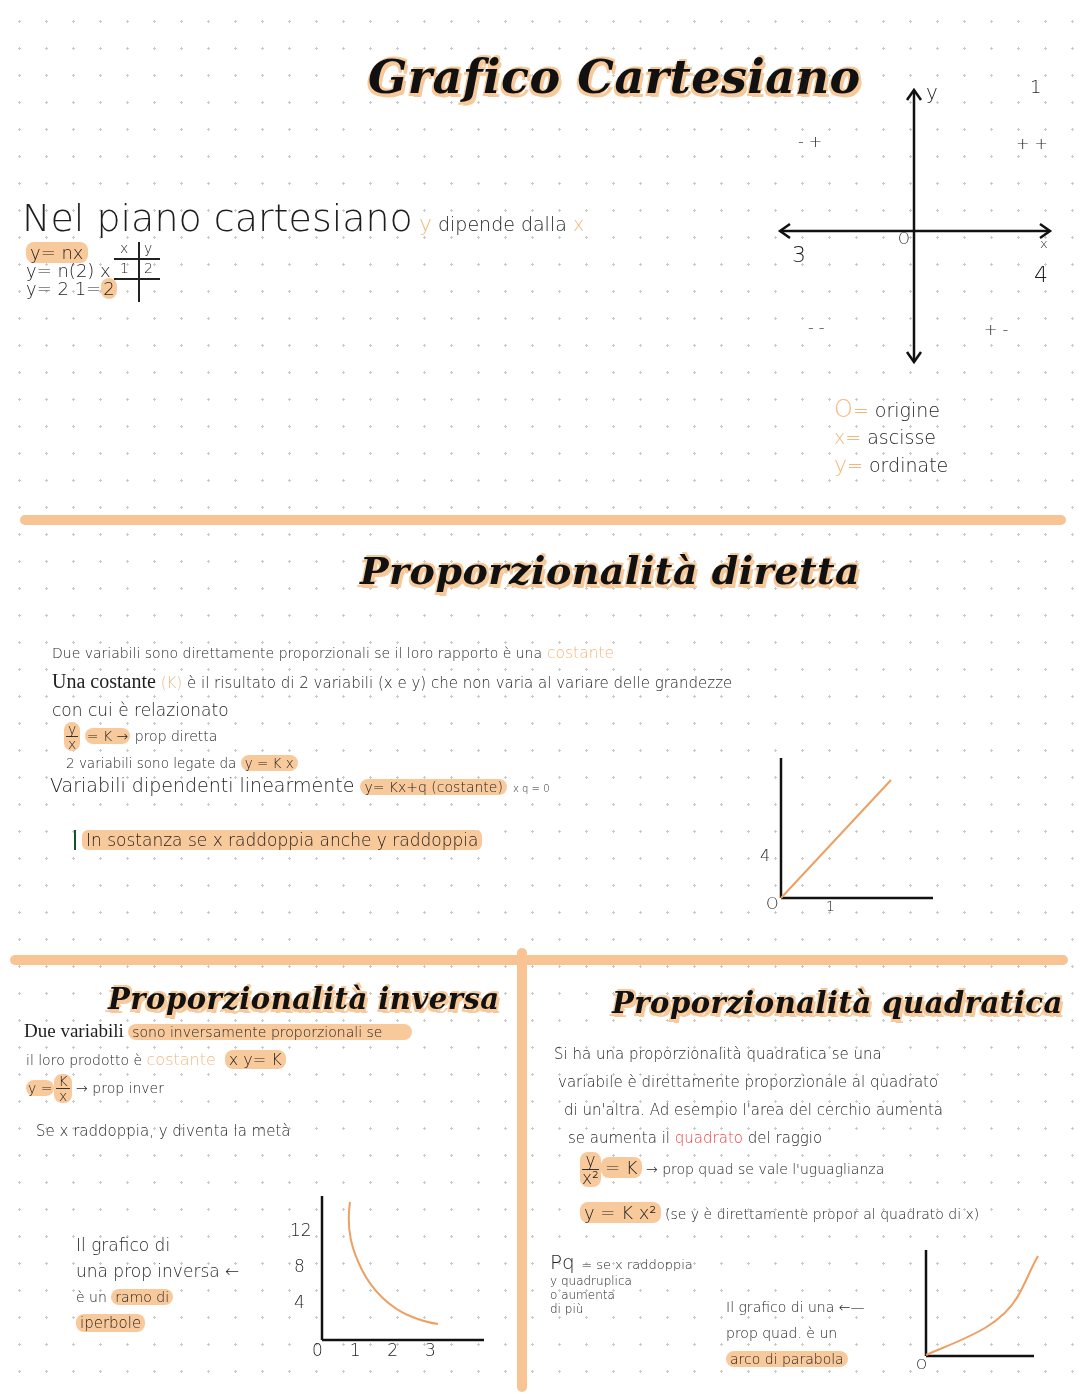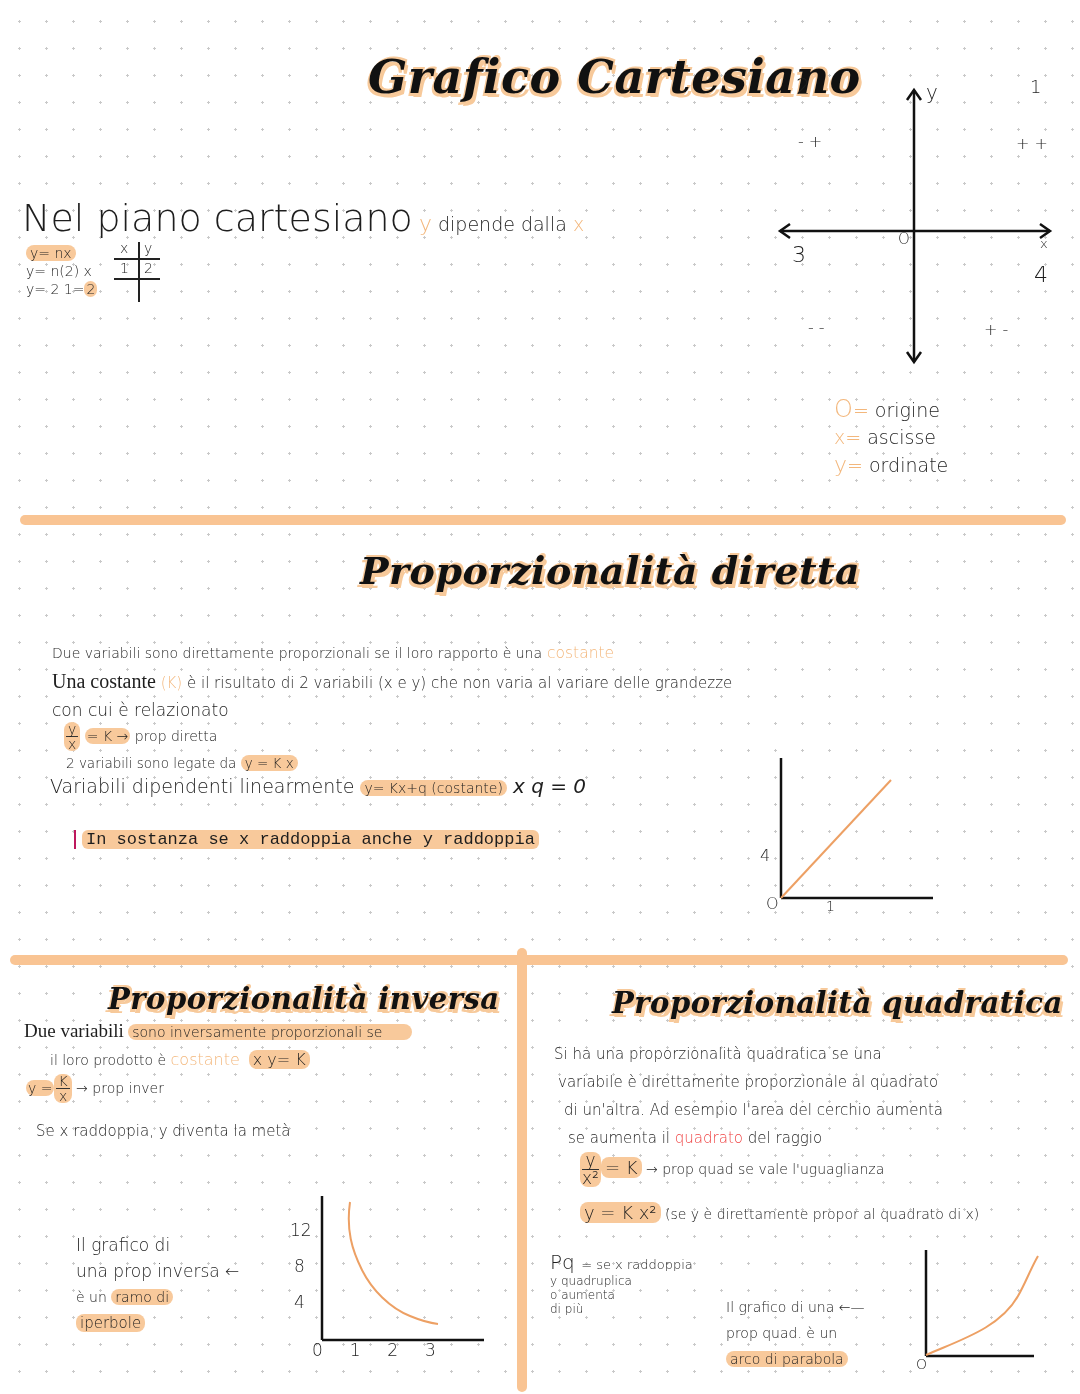--- a/index.html
+++ b/index.html
@@ -33,21 +33,21 @@
 
 <div class="abs title" style="left:368px;top:50px;font-size:46px;">Grafico Cartesiano</div>
 
 <div class="abs hand" style="left:22px;top:196px;font-size:19px;">
   <span style="font-size:38px;">Nel piano cartesiano</span>
   <span class="or" style="font-size:22px;">y</span>
   <span>dipende dalla</span>
   <span class="or">x</span>
 </div>
 
-<div class="abs hand" style="left:26px;top:244px;font-size:14px;line-height:18px;">
+<div class="abs hand" style="left:26px;top:244px;font-size:18px;line-height:18px;">
   <div><span class="hl">y= nx</span></div>
   <div>y= n(2) x</div>
   <div><span>y= 2 1=</span><span class="hl" style="padding:0 2px;">2</span></div>
 </div>
 
 <div class="abs hand" style="left:114px;top:240px;font-size:14px;">
   <div style="position:absolute;left:0;top:0;width:40px;height:1px;"></div>
   <span class="abs" style="left:6px;top:0;">x</span>
   <span class="abs" style="left:30px;top:0;">y</span>
   <span class="abs" style="left:6px;top:20px;">1</span>
@@ -102,23 +102,23 @@
   <span class="hl" style="padding:0 2px;">= K →</span>
   <span>prop diretta</span>
 </div>
 <div class="abs hand" style="left:66px;top:755px;font-size:13.5px;">
   <span>2 variabili sono legate da</span>
   <span class="hl">y = K x</span>
 </div>
 <div class="abs hand" style="left:50px;top:774px;font-size:19px;">
   <span>Variabili dipendenti linearmente</span>
   <span class="hl" style="font-size:14px;">y= Kx+q (costante)</span>
-  <span style="font-size:20px;font-style:italic;">x q = 0</span>
-</div>
-<div class="abs hand" style="left:74px;top:830px;font-size:17px;border-left:2px solid #be185d;padding-left:6px;font-family:Liberation Mono, monospace;">
+  <span style="font-size:10px;">x q = 0</span>
+</div>
+<div class="abs hand" style="left:74px;top:830px;font-size:17px;border-left:2px solid #14532d;padding-left:6px;">
   <span class="hl" style="border-radius:6px;">In sostanza se x raddoppia anche y raddoppia</span>
 </div>
 
 <svg style="left:740px;top:740px;" width="220" height="190">
   <line x1="41" y1="18" x2="41" y2="158" stroke="#111" stroke-width="2.5"></line>
   <line x1="41" y1="158" x2="193" y2="158" stroke="#111" stroke-width="2.5"></line>
   <line x1="41" y1="158" x2="151" y2="40" stroke="#eda064" stroke-width="2"></line>
 </svg>
 <div class="abs hand" style="left:760px;top:846px;font-size:16px;">4</div>
 <div class="abs hand" style="left:826px;top:898px;font-size:14px;">1</div>
@@ -126,21 +126,21 @@
 
 <div class="abs divider" style="left:10px;top:955px;width:1058px;height:10px;"></div>
 <div class="abs divider" style="left:517px;top:948px;width:10px;height:444px;"></div>
 
 <div class="abs title" style="left:108px;top:982px;font-size:29px;">Proporzionalità inversa</div>
 
 <div class="abs hand" style="left:24px;top:1020px;font-size:14px;">
   <span style="font-size:19px;font-family:Liberation Serif, serif;">Due variabili</span>
   <span class="hl" style="font-size:14px;padding-right:30px;">sono inversamente proporzionali se</span>
 </div>
-<div class="abs hand" style="left:26px;top:1050px;font-size:14px;margin-left:24px;">
+<div class="abs hand" style="left:26px;top:1050px;font-size:14px;">
   <span>il loro prodotto è</span>
   <span class="or" style="font-size:16px;">costante</span>
   &nbsp;<span class="hl" style="font-size:16px;">x y= K</span>
 </div>
 <div class="abs hand" style="left:26px;top:1074px;font-size:14px;">
   <span class="hl" style="padding:0 2px;">y =</span><span class="frac hl" style="padding:0 2px;"><span class="num">K</span><span>x</span></span>
   <span>→ prop inver</span>
 </div>
 <div class="abs hand" style="left:36px;top:1122px;font-size:15px;">Se x raddoppia, y diventa la metà</div>
 

